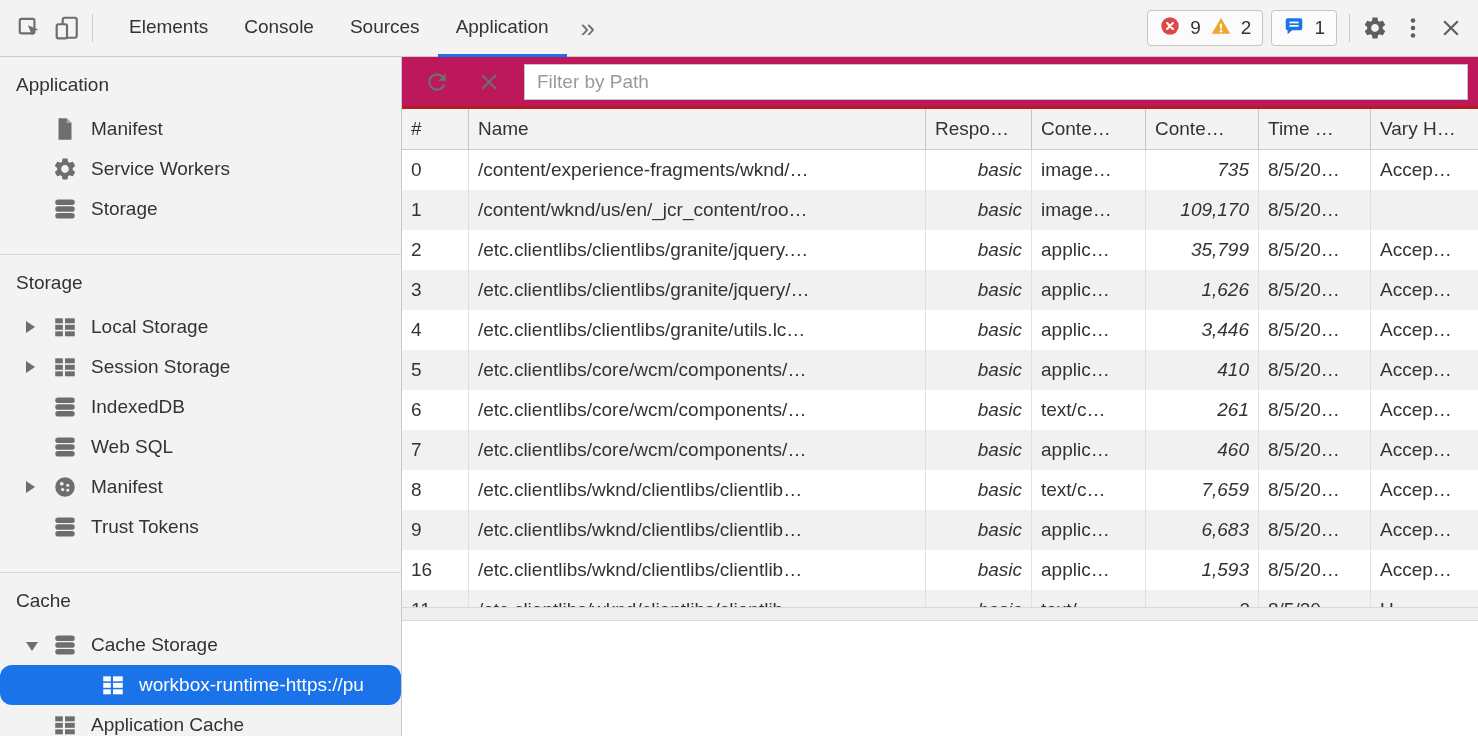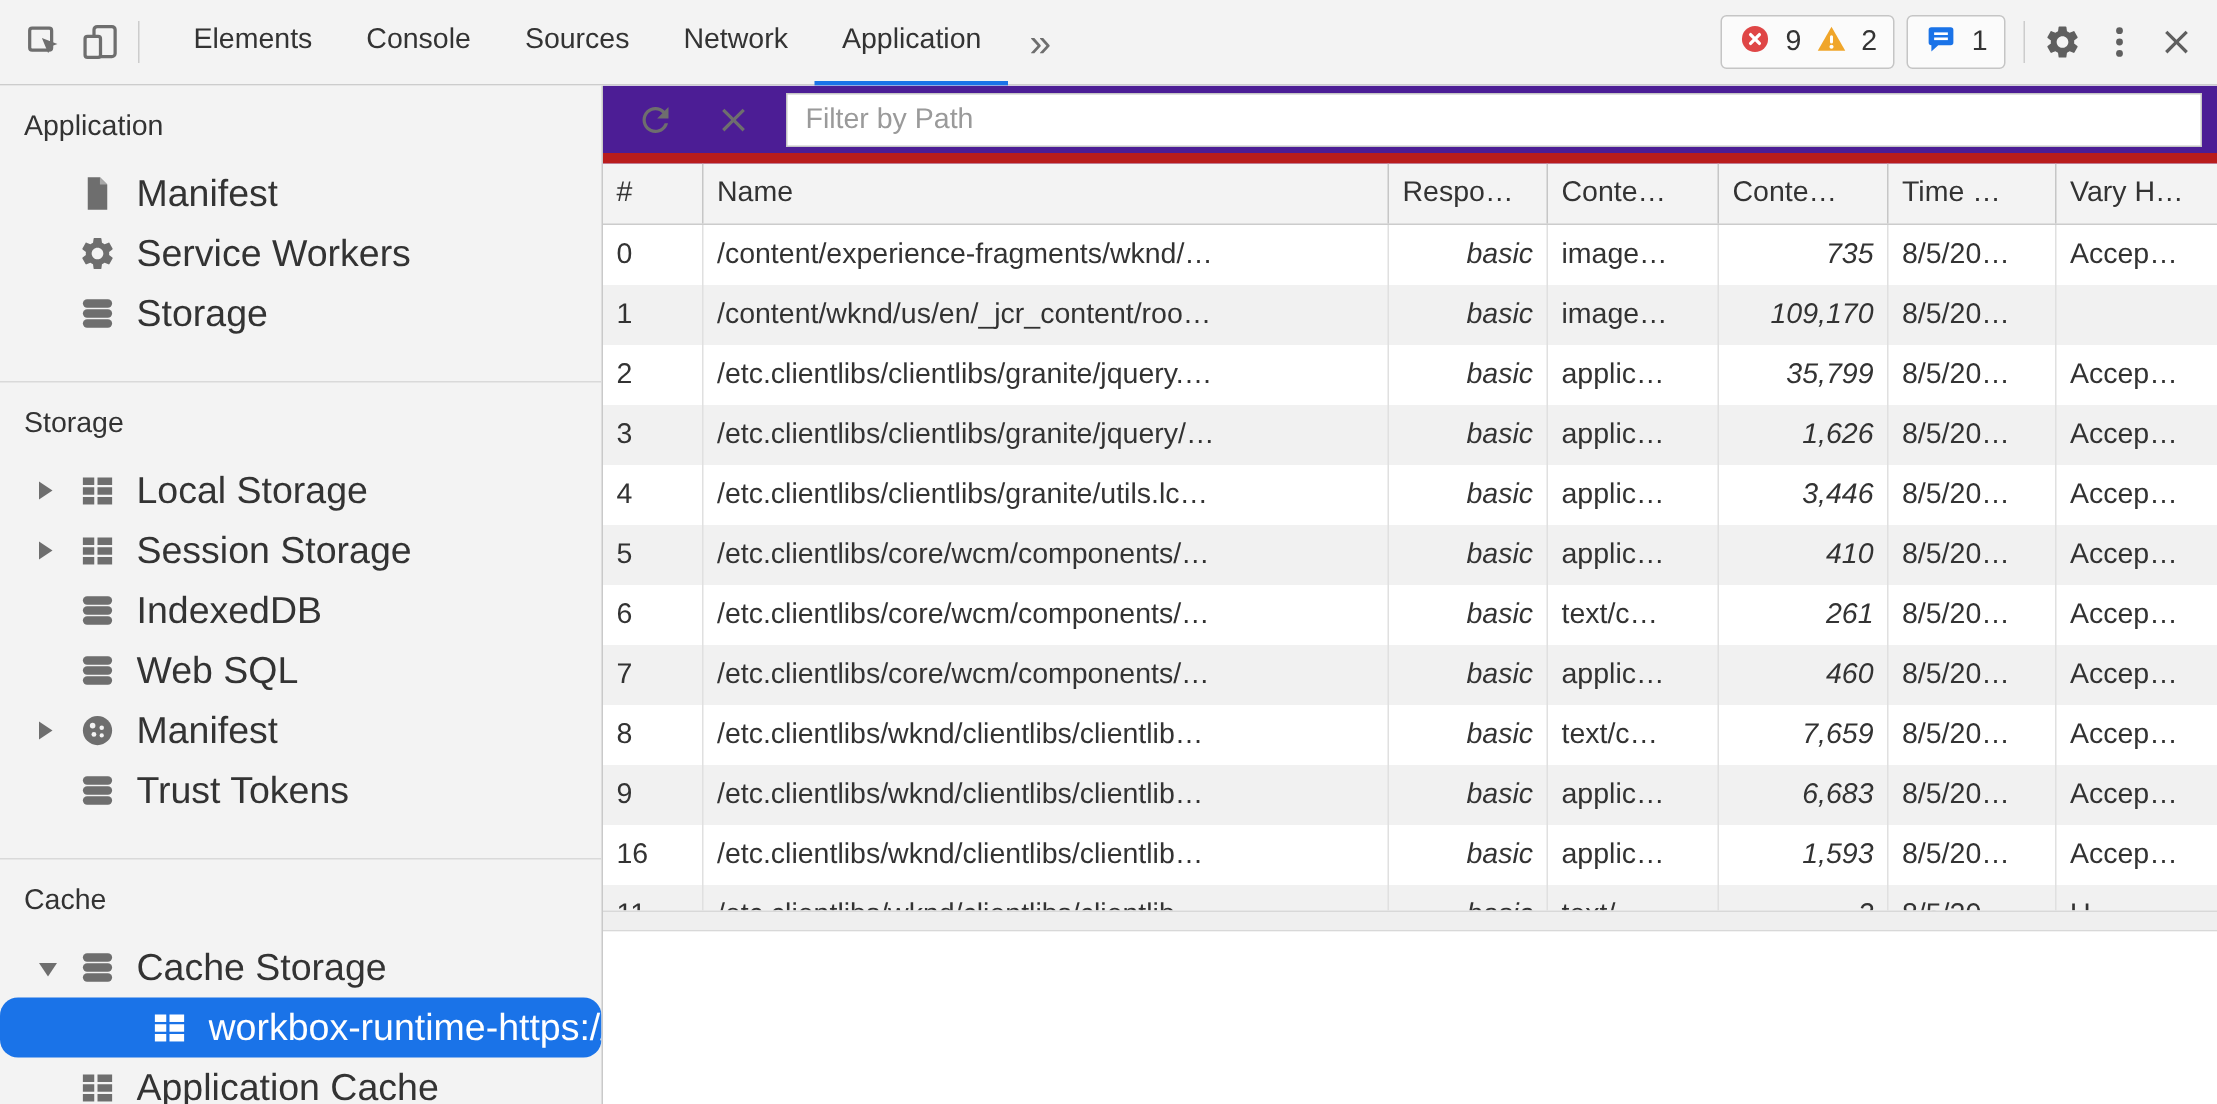--- a/index.html
+++ b/index.html
@@ -25,37 +25,37 @@
   .right-icons { display:flex; align-items:center; margin-right:8px; }
 
   
   .content { flex:1; display:flex; overflow:hidden; }
 
   
   .sidebar { width:402px; flex:none; background:#f3f3f3; border-right:1px solid #c9c9c9; overflow:hidden; }
   .side-section { border-bottom:1px solid #d9d9d9; padding-bottom:25px; }
   .side-section:last-child { border-bottom:none; padding-bottom:0; }
   .section-title { font-size:19px; color:#333; padding:17px 0 13px 16px; }
-  .item { display:flex; align-items:center; height:40px; padding-left:26px; font-size:25px;
+  .item { display:flex; align-items:center; height:40px; padding-left:26px; font-size:19px;
           color:#333; white-space:nowrap; cursor:default; }
   .tw { width:26px; flex:none; display:flex; align-items:center; }
   .tri-r { width:0; height:0; border-top:6px solid transparent; border-bottom:6px solid transparent;
            border-left:9px solid #6e6e6e; }
   .tri-d { width:0; height:0; border-left:6px solid transparent; border-right:6px solid transparent;
            border-top:9px solid #6e6e6e; margin-top:2px; }
   .s-icon { width:26px; height:26px; flex:none; margin-right:13px; }
   .s-icon svg { width:26px; height:26px; display:block; }
   .item.depth2 { padding-left:100px;border-radius:12px; }
   .item.selected { background:#1a73e8; color:#fff; }
   .item.selected svg * { fill:#fff; }
   .label { overflow:hidden; }
 
   
   .main { flex:1; display:flex; flex-direction:column; overflow:hidden; background:#fff; }
-  .filter-bar { height:52px; flex:none; background:#4c1d95; border-bottom:7px solid #b91c1c;
+  .filter-bar { height:52px; flex:none; background:#be185d; border-bottom:3px solid #b91c1c;
                 display:flex; align-items:center; padding-left:16px; }
   .filter-bar .icon-btn { margin-right:14px; }
   .filter-input { flex:1; height:36px; margin:0 10px 0 2px; border:1px solid #c5c5c5; background:#fff;
                   font-family:"Liberation Sans", sans-serif; font-size:19px; color:#333; padding:0 12px; outline:none; }
   .filter-input::placeholder { color:#9a9a9a; }
 
   .dg { height:498px; flex:none; overflow:hidden; }
   .dg-header, .dg-row { display:grid; grid-template-columns:67px 457px 106px 114px 113px 112px 1fr; }
   .dg-header { height:41px; background:#f3f3f3; border-bottom:1px solid #ccc; }
   .dg-hcell { font-size:19px; color:#333; line-height:40px; padding:0 9px; border-right:1px solid #c6c6c6;
@@ -91,21 +91,20 @@
           <rect x="8" y="2.5" width="13" height="18.5" rx="2" fill="none" stroke="#6e6e6e" stroke-width="2"></rect>
           <rect x="2.5" y="8.5" width="9.5" height="13" rx="1.5" fill="#f3f3f3" stroke="#6e6e6e" stroke-width="2"></rect>
         </svg>
       </span>
     </div>
     <div class="vsep"></div>
     <div class="tab-strip">
         <div class="tab">Elements</div>
         <div class="tab">Console</div>
         <div class="tab">Sources</div>
-        <div class="tab">Network</div>
         <div class="tab selected">Application</div>
       </div>
     <div class="more-tabs">»</div>
     <div class="tb-spacer"></div>
 
     <div class="badge-group">
       <span>
         <svg width="22" height="22" viewBox="0 0 24 24">
           <circle cx="12" cy="12" r="9.5" fill="#df4646"></circle>
           <path d="M8.8 8.8 L15.2 15.2 M15.2 8.8 L8.8 15.2" stroke="#fff" stroke-width="2.4" stroke-linecap="round"></path>

